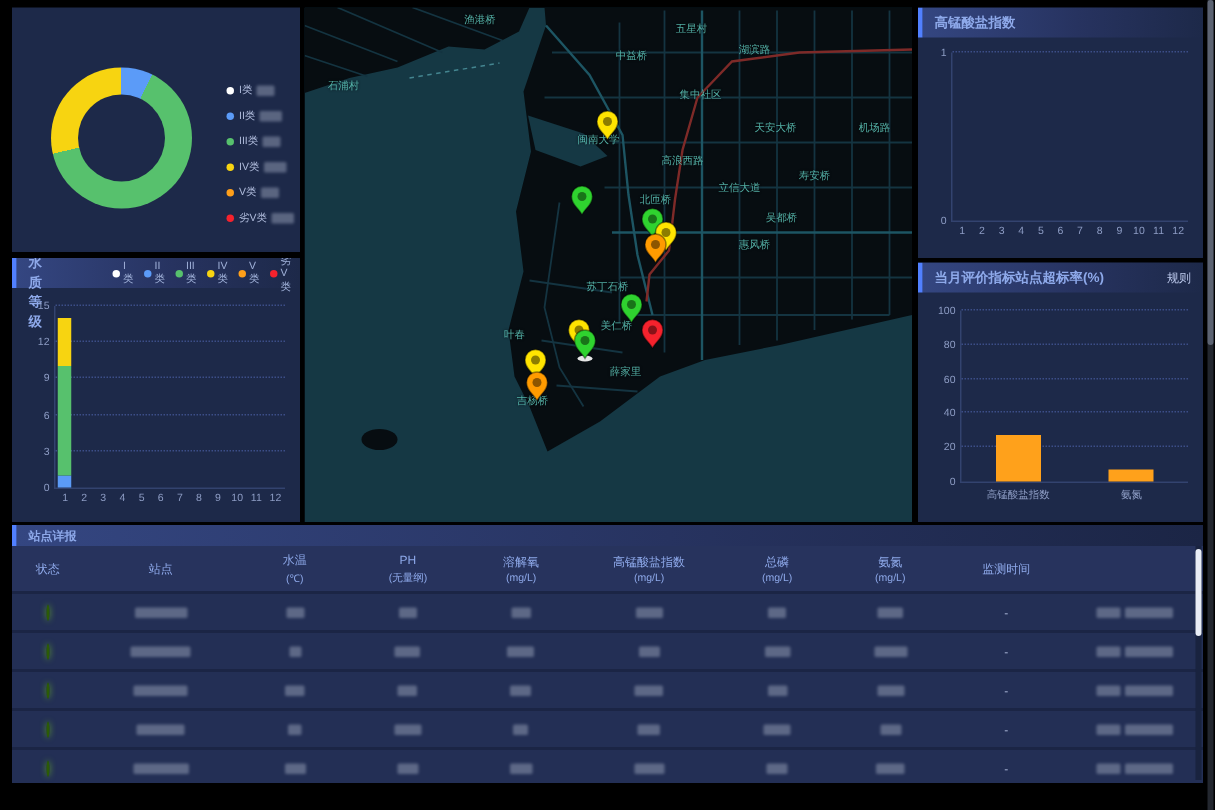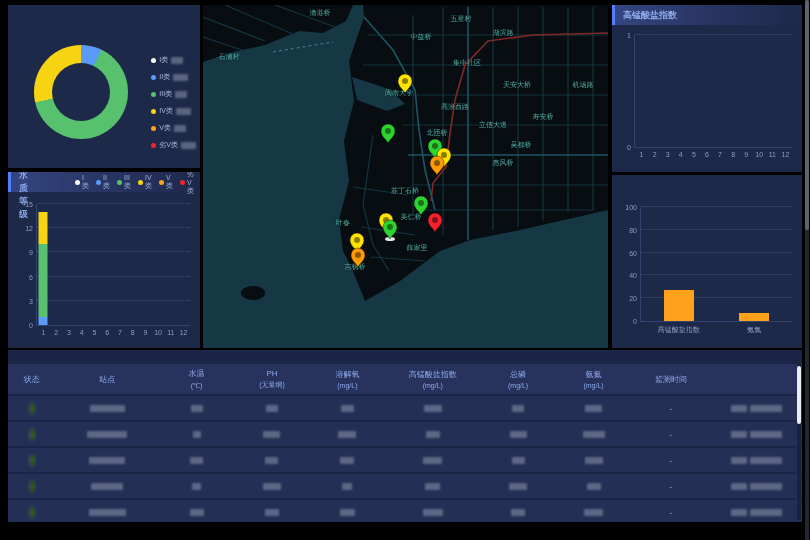--- a/index.html
+++ b/index.html
@@ -300,40 +300,47 @@
         <span class="xlab" style="left: 54.1667%;">7</span>
         <span class="xlab" style="left: 62.5%;">8</span>
         <span class="xlab" style="left: 70.8333%;">9</span>
         <span class="xlab" style="left: 79.1667%;">10</span>
         <span class="xlab" style="left: 87.5%;">11</span>
         <span class="xlab" style="left: 95.8333%;">12</span>
       </div>
   </section>
 
   <section class="panel p-bars">
+    <div class="ptitle">
+      <span>当月评价指标站点超标率(%)</span>
+      <a class="rule-link">规则</a>
+    </div>
     <div class="chart" id="bar-chart">
         <span class="ylab" style="bottom: 0%;">0</span>
         <div class="gline" style="bottom: 20%;"></div>
         <span class="ylab" style="bottom: 20%;">20</span>
         <div class="gline" style="bottom: 40%;"></div>
         <span class="ylab" style="bottom: 40%;">40</span>
         <div class="gline" style="bottom: 60%;"></div>
         <span class="ylab" style="bottom: 60%;">60</span>
         <div class="gline" style="bottom: 80%;"></div>
         <span class="ylab" style="bottom: 80%;">80</span>
         <div class="gline" style="bottom: 100%;"></div>
         <span class="ylab" style="bottom: 100%;">100</span>
         <span class="xlab" style="left: 25%;">高锰酸盐指数</span>
         <span class="xlab" style="left: 75%;">氨氮</span>
         <div class="vbar" style="left: 25%; width: 30px; height: 27%; background: rgb(255, 161, 27);"></div>
         <div class="vbar" style="left: 75%; width: 30px; height: 7%; background: rgb(255, 161, 27);"></div>
       </div>
   </section>
 
   <section class="panel p-table">
+    <div class="ptitle">
+      <span>站点详报</span>
+    </div>
     <div class="thead" id="thead">
         <div class="th"><span>状态</span></div>
         <div class="th"><span>站点</span></div>
         <div class="th"><span>水温</span><span class="unit">(℃)</span></div>
         <div class="th"><span>PH</span><span class="unit">(无量纲)</span></div>
         <div class="th"><span>溶解氧</span><span class="unit">(mg/L)</span></div>
         <div class="th"><span>高锰酸盐指数</span><span class="unit">(mg/L)</span></div>
         <div class="th"><span>总磷</span><span class="unit">(mg/L)</span></div>
         <div class="th"><span>氨氮</span><span class="unit">(mg/L)</span></div>
         <div class="th"><span>监测时间</span></div>

